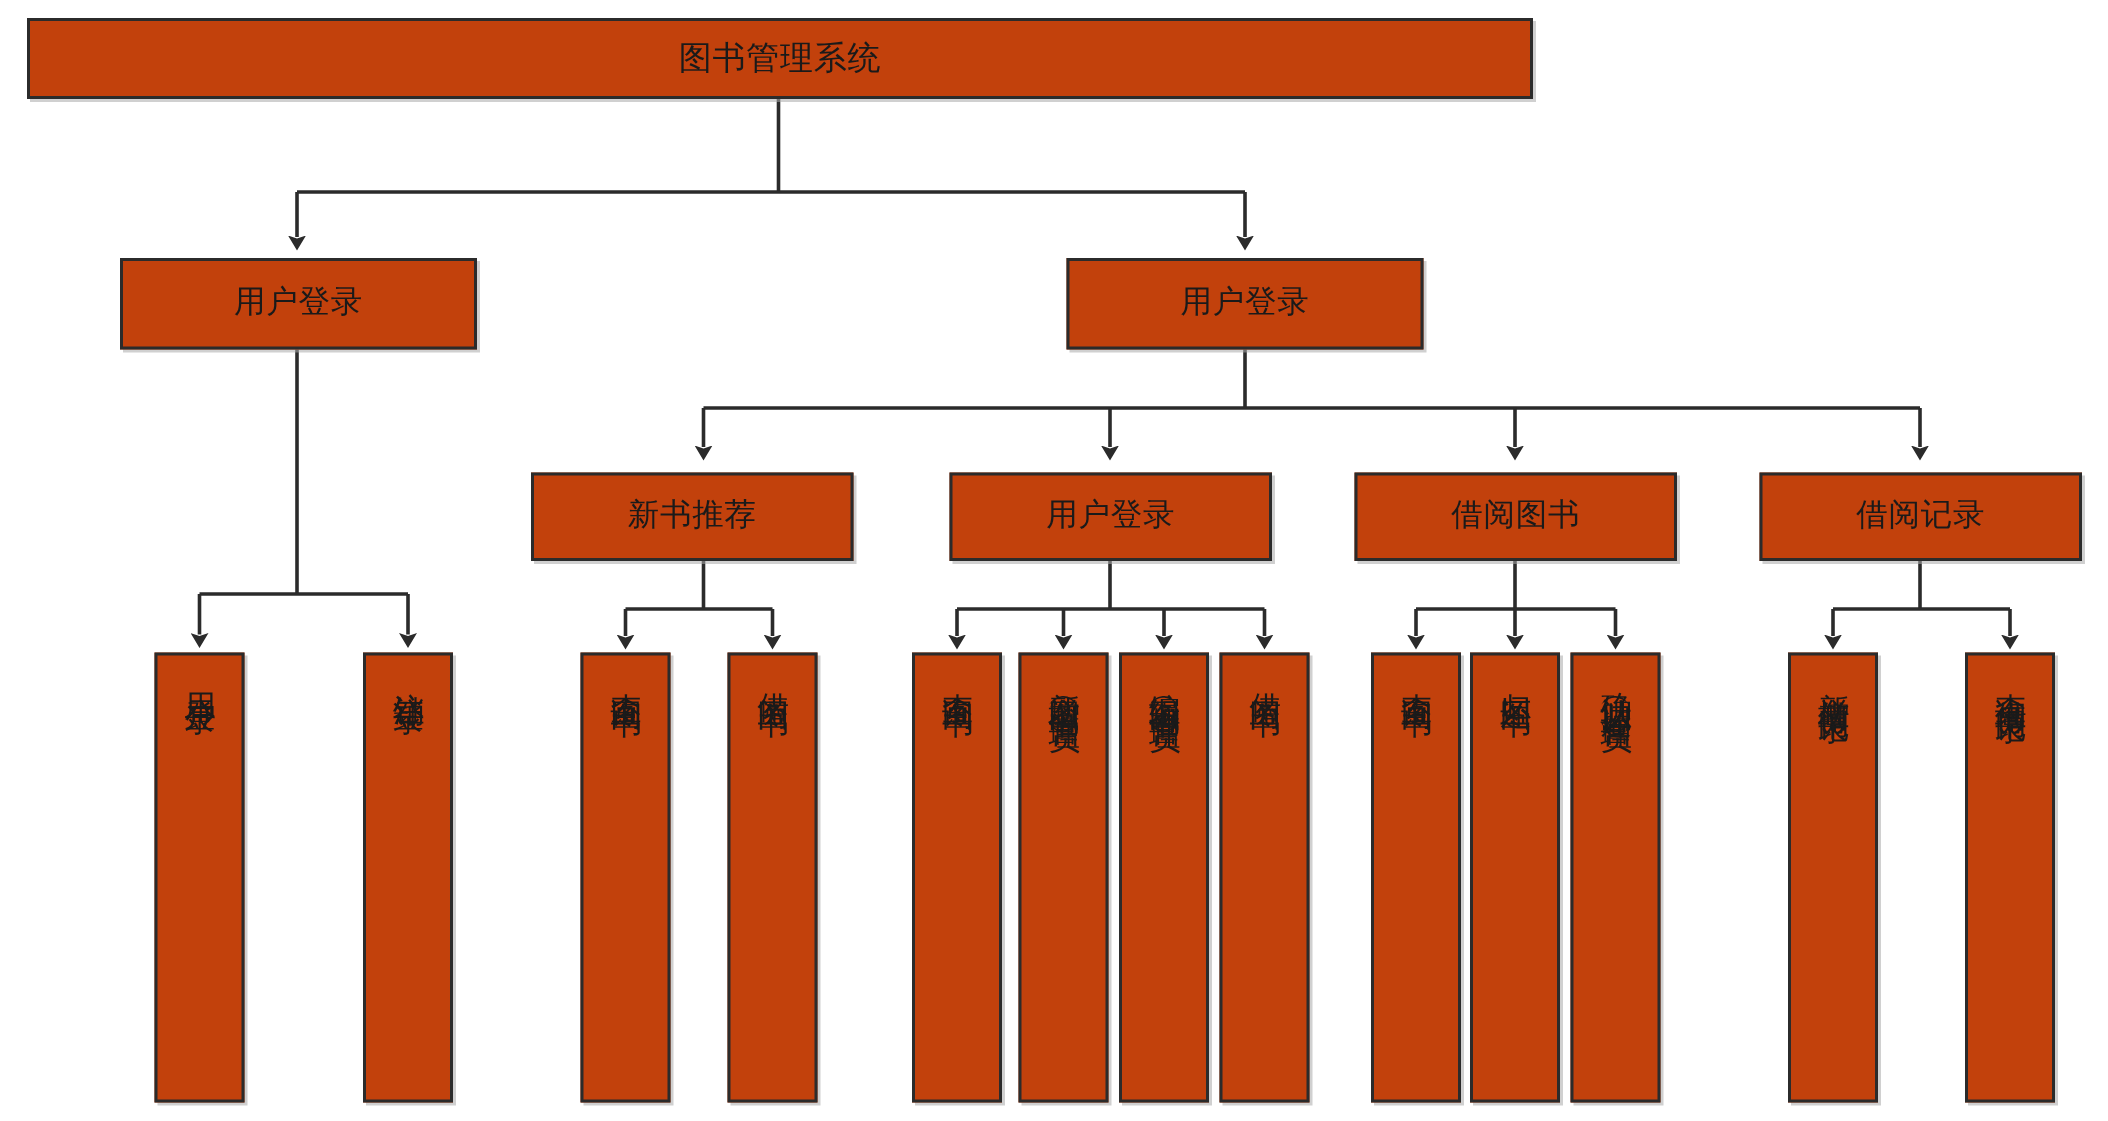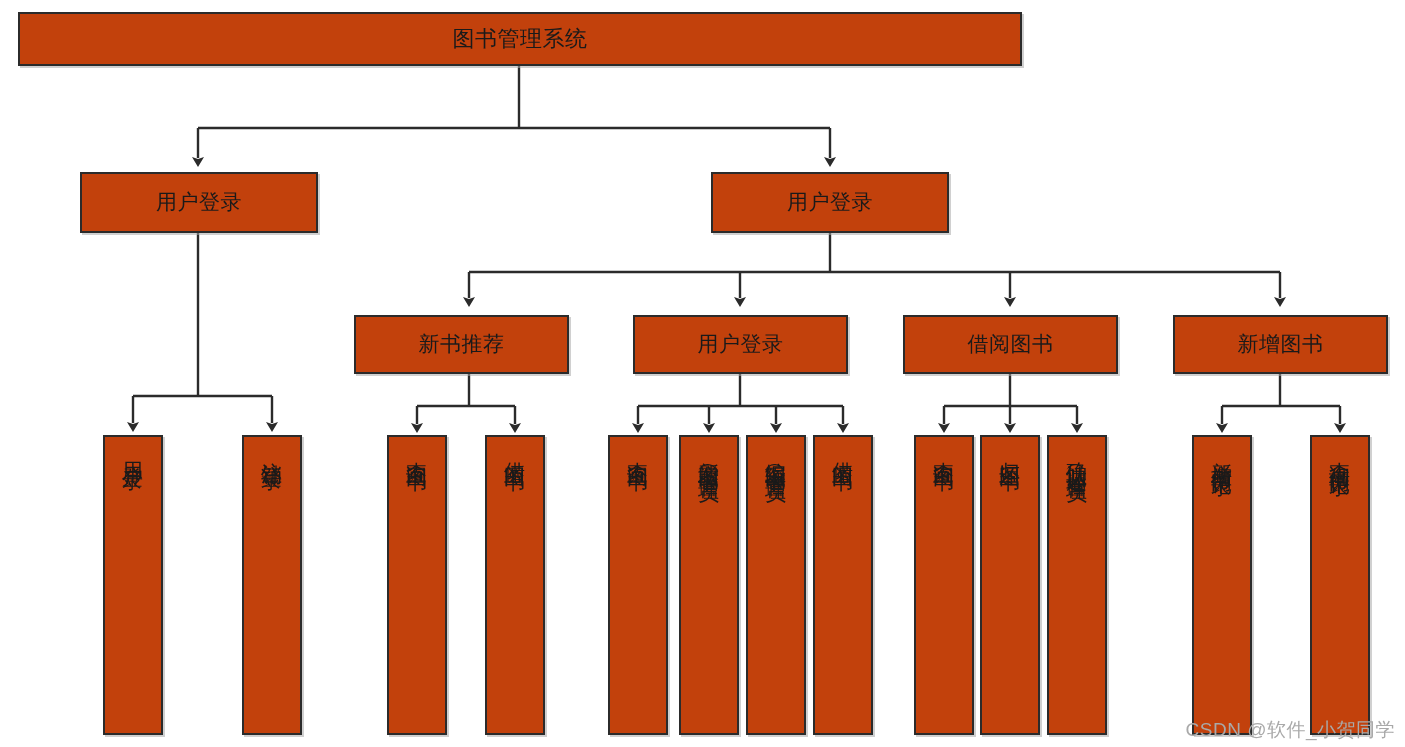--- a/index.html
+++ b/index.html
@@ -123,21 +123,21 @@
   <div class="node h" style="left:354px;top:315px;width:215px;height:59px;">
     <span class="label">新书推荐</span>
   </div>
   <div class="node h" style="left:633px;top:315px;width:215px;height:59px;">
     <span class="label">用户登录</span>
   </div>
   <div class="node h" style="left:903px;top:315px;width:215px;height:59px;">
     <span class="label">借阅图书</span>
   </div>
   <div class="node h" style="left:1173px;top:315px;width:215px;height:59px;">
-    <span class="label">新增图书</span>
+    <span class="label">借阅记录</span>
   </div>
 
   <div class="node v" style="left:103px;top:435px;width:60px;height:300px;">
     <span class="label">用户登录</span>
   </div>
   <div class="node v" style="left:242px;top:435px;width:60px;height:300px;">
     <span class="label">注销登录</span>
   </div>
 
   <div class="node v" style="left:387px;top:435px;width:60px;height:300px;">
@@ -170,14 +170,13 @@
     <span class="label">确认归还（管理员）</span>
   </div>
 
   <div class="node v" style="left:1192px;top:435px;width:60px;height:300px;">
     <span class="label">新增借阅记录</span>
   </div>
   <div class="node v" style="left:1310px;top:435px;width:60px;height:300px;">
     <span class="label">查询借阅记录</span>
   </div>
 
-  <div id="watermark">CSDN @软件_小贺同学</div>
 </div>
 
 </body></html>

